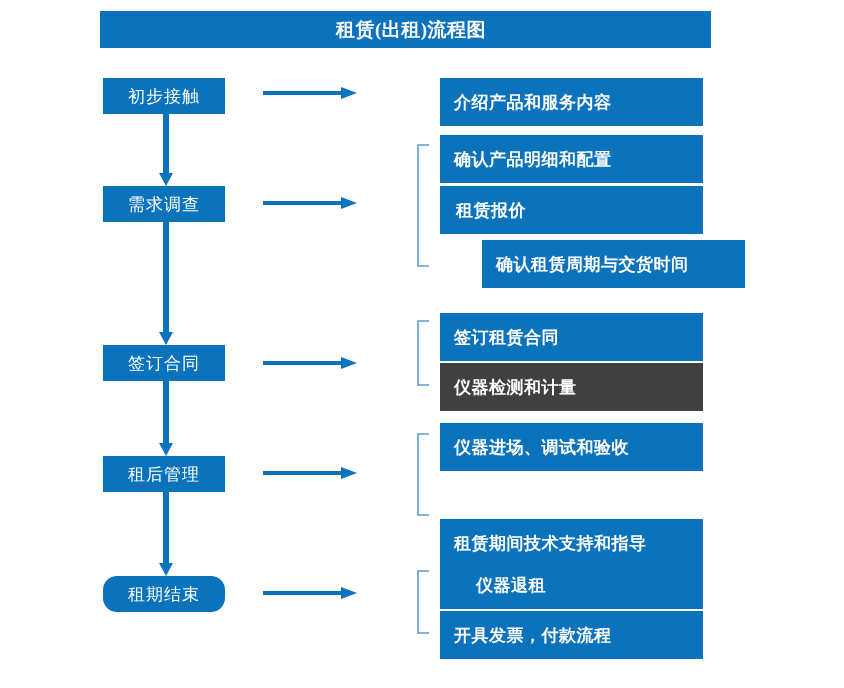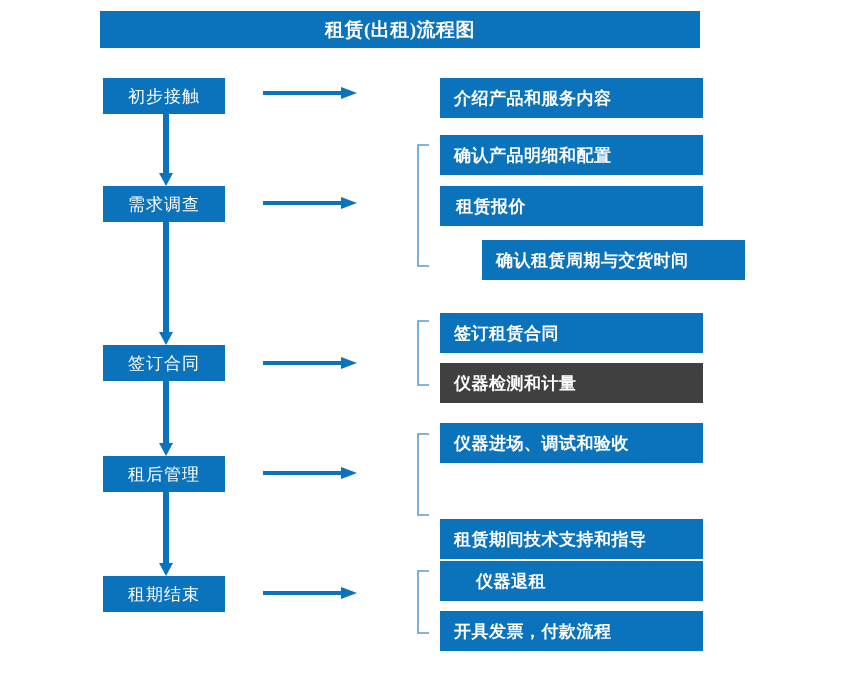--- a/index.html
+++ b/index.html
@@ -24,20 +24,21 @@
     width: 600px;
     height: 37px;
     background: #0B72BC;
     color: #ffffff;
     font-size: 19px;
     font-weight: bold;
     display: flex;
     align-items: center;
     justify-content: center;
     letter-spacing: 0.5px;
+    padding-left: 11px;
   }
 
   
   .stage-box {
     position: absolute;
     left: 103px;
     width: 122px;
     height: 36px;
     background: #0B72BC;
     color: #ffffff;
@@ -47,21 +48,21 @@
     align-items: center;
     justify-content: center;
     letter-spacing: 1px;
   }
 
   
   .detail-box {
     position: absolute;
     left: 440px;
     width: 263px;
-    height: 40px;
+    height: 48px;
     background: #0B72BC;
     color: #ffffff;
     font-size: 17px;
     font-weight: bold;
     display: flex;
     align-items: center;
     padding-left: 14px;
     box-sizing: border-box;
     letter-spacing: 0.5px;
   }
@@ -90,21 +91,21 @@
 
 <div id="canvas">
 
   <div class="title-bar">租赁(出租)流程图</div>
 
   <div id="stages">
       <div class="stage-box" style="top: 78px; background: rgb(11, 114, 188);">初步接触</div>
       <div class="stage-box" style="top: 186px; background: rgb(11, 114, 188);">需求调查</div>
       <div class="stage-box" style="top: 345px; background: rgb(11, 114, 188);">签订合同</div>
       <div class="stage-box" style="top: 456px; background: rgb(11, 114, 188);">租后管理</div>
-      <div class="stage-box" style="top: 576px; background: rgb(11, 114, 188);">租期结束</div>
+      <div class="stage-box" style="top: 576px; background: rgb(11, 114, 188); border-radius: 14px;">租期结束</div>
     </div>
   <div id="details">
       <div class="detail-box" style="top: 78px; background: rgb(11, 114, 188);">介绍产品和服务内容</div>
       <div class="detail-box" style="top: 135px; background: rgb(11, 114, 188);">确认产品明细和配置</div>
       <div class="detail-box" style="top: 186px; background: rgb(11, 114, 188); padding-left: 16px;">租赁报价</div>
       <div class="detail-box" style="top: 240px; background: rgb(11, 114, 188); margin-left: 42px;">确认租赁周期与交货时间</div>
       <div class="detail-box" style="top: 313px; background: rgb(11, 114, 188);">签订租赁合同</div>
       <div class="detail-box" style="top: 363px; background: #404040;">仪器检测和计量</div>
       <div class="detail-box" style="top: 423px; background: rgb(11, 114, 188);">仪器进场、调试和验收</div>
       <div class="detail-box" style="top: 519px; background: rgb(11, 114, 188);">租赁期间技术支持和指导</div>

